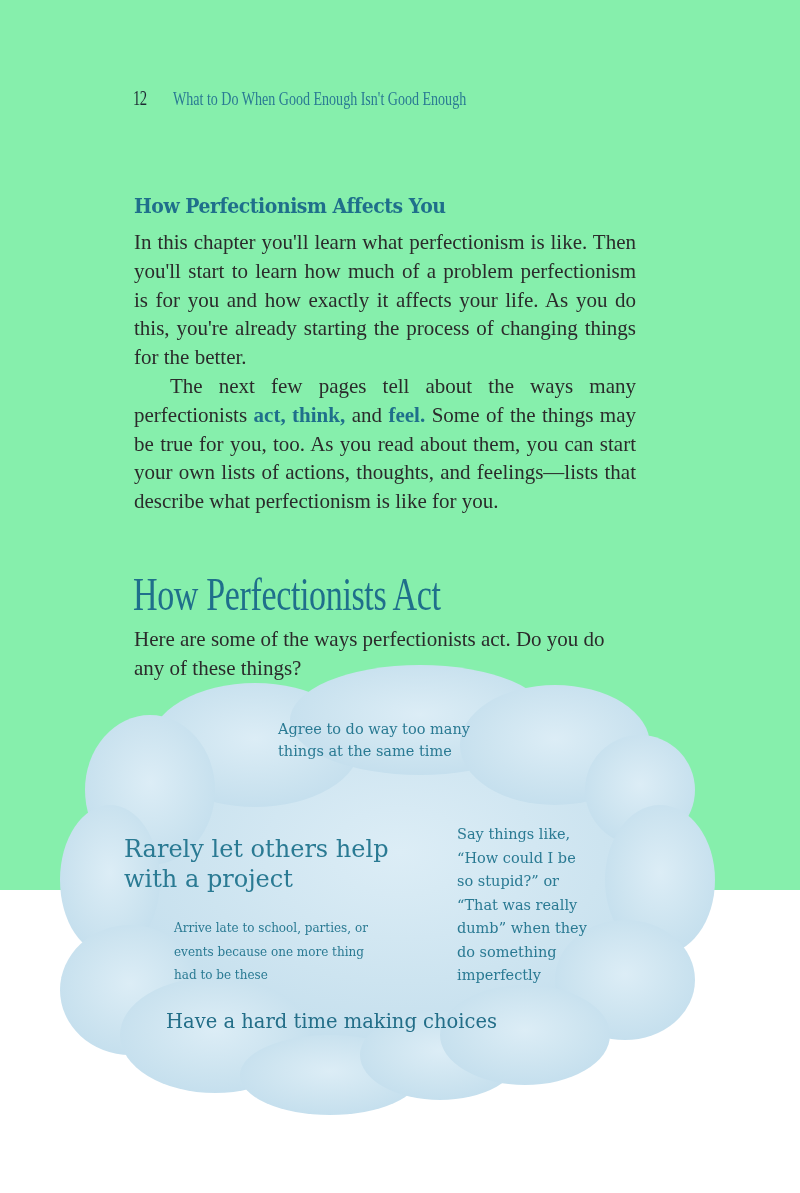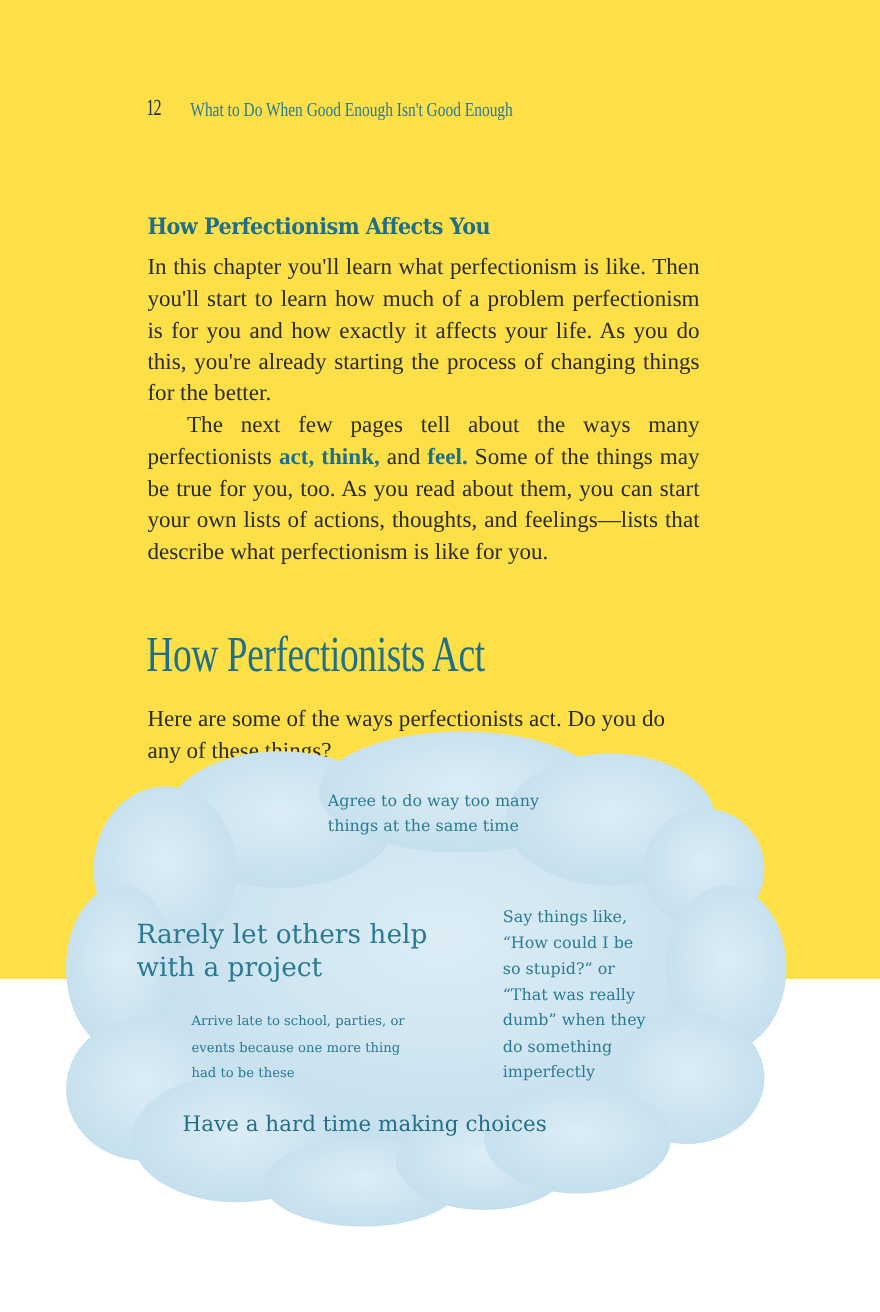--- a/index.html
+++ b/index.html
@@ -1,36 +1,36 @@
 <!DOCTYPE html>
 <html><head>
   <meta charset="utf-8">
   <style>
     html, body { margin: 0; padding: 0; background: #ffffff; }
     body { width: 800px; height: 1193px; position: relative; overflow: hidden; }
-    .page { position: absolute; left: 0; top: 0; width: 800px; height: 890px; background: #fde047; }
+    .page { position: absolute; left: 0; top: 0; width: 800px; height: 890px; background: #86efac; }
 
     .running-head { position: absolute; left: 133px; top: 86px; height: 30px; white-space: nowrap; }
     .folio { position: absolute; left: 0; top: 0; font-family: "Liberation Serif", serif; font-size: 21px; color: #1d2a33; transform: scaleX(0.7); transform-origin: left center; letter-spacing: -1px; }
     .running-title { position: absolute; left: 40px; top: 3px; font-family: "Liberation Serif", serif; font-size: 18px; color: #2a7a93; transform: scaleX(0.78); transform-origin: left center; }
 
     .h2 { position: absolute; left: 134px; top: 194px; font-family: "DejaVu Serif", serif; font-weight: bold; font-size: 20.5px; color: #1f6f8b; letter-spacing: -0.5px; transform: scaleX(0.92); transform-origin: left center; white-space: nowrap; }
 
     .body-text { position: absolute; left: 134px; width: 502px; font-family: "Liberation Serif", serif; font-size: 21px; line-height: 28.8px; color: #2b2b2b; text-align: justify; }
     .p1 { top: 228px; }
     .p2 { top: 372px; text-indent: 36px; }
     .kw { color: #1f6f8b; font-weight: bold; }
     .it { }
 
     .h1 { position: absolute; left: 133px; top: 568px; font-family: "Liberation Serif", serif; font-size: 46px; color: #1f6f8b; transform: scaleX(0.74); transform-origin: left center; white-space: nowrap; letter-spacing: -0.5px; }
-    .p3 { top: 625px; text-align: left; margin-top: 14px; }
+    .p3 { top: 625px; text-align: left; }
 
     .cloud { position: absolute; left: 0; top: 0; width: 800px; height: 1193px; }
     .cloud-text { position: absolute; font-family: "DejaVu Serif", serif; color: #2a7a93; white-space: nowrap; }
-    .c1 { left: 278px; top: 718px; font-size: 14.5px; line-height: 22px; margin-left: 20px; }
+    .c1 { left: 278px; top: 718px; font-size: 14.5px; line-height: 22px; }
     .c2 { left: 170px; top: 776px; font-size: 26px; color: #236e88; }
     .c3 { left: 124px; top: 834px; font-size: 24px; line-height: 30px; }
     .c4 { left: 457px; top: 823px; font-size: 14.5px; line-height: 23.5px; }
     .c5 { left: 174px; top: 917px; font-size: 12px; line-height: 23.5px; }
     .c6 { left: 166px; top: 1010px; font-size: 19.5px; color: #236e88; }
     .line { display: block; }
   </style>
 </head>
 <body>
 

